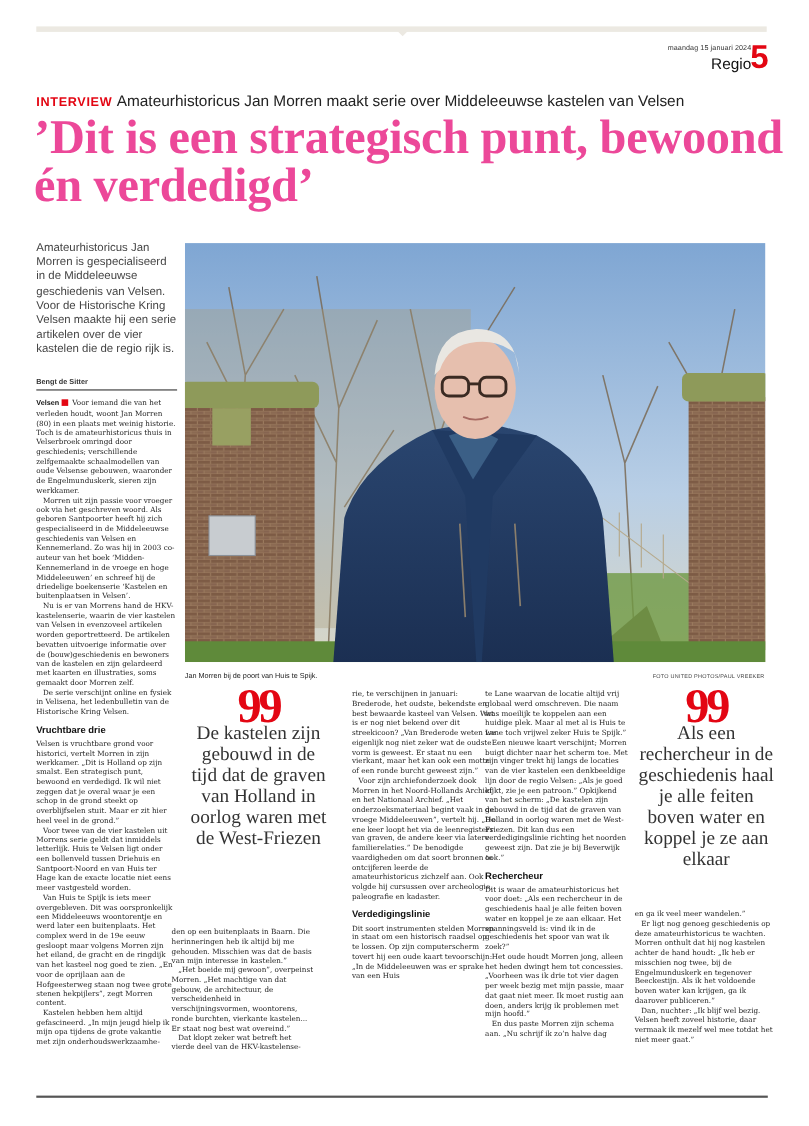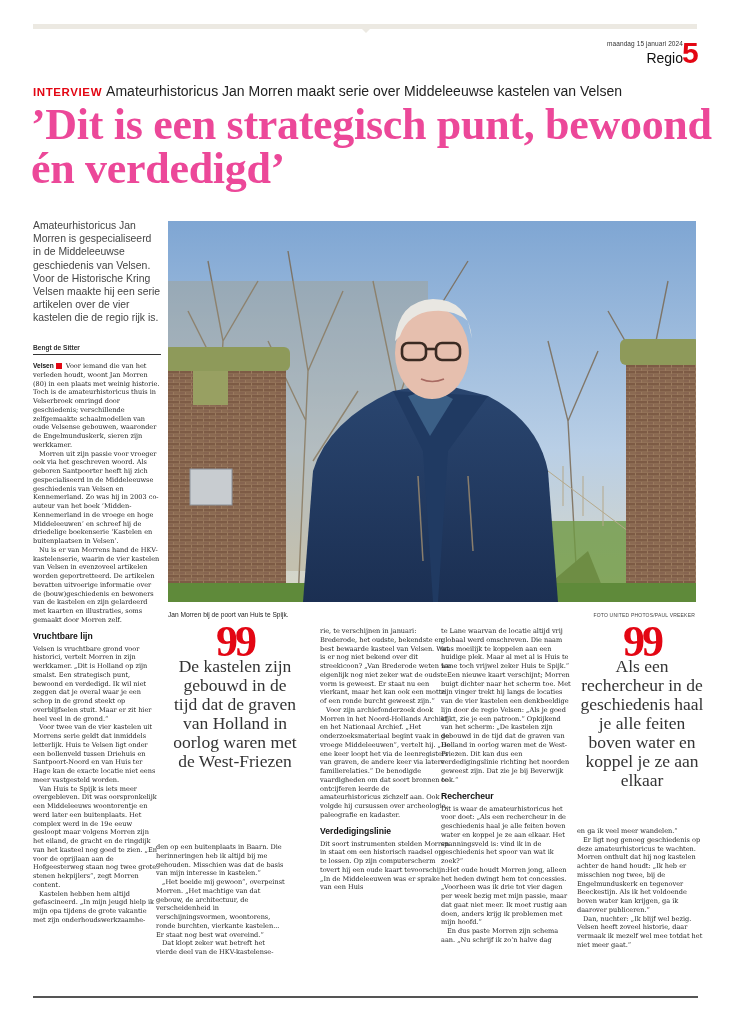--- a/index.html
+++ b/index.html
@@ -76,21 +76,22 @@
 </div>
 <h1 class="headline">’Dit is een strategisch punt, bewoond én verdedigd’</h1>
 
 <div class="intro">Amateurhistoricus Jan Morren is gespecialiseerd in de Middeleeuwse geschiedenis van Velsen. Voor de Historische Kring Velsen maakte hij een serie artikelen over de vier kastelen die de regio rijk is.</div>
 <div class="byline">Bengt de Sitter</div>
 
 <div class="col col-1">
   <p class="first"><span class="dateline-city">Velsen</span><span class="red-sq"></span><span>Voor iemand die van het verleden houdt, woont Jan Morren (80) in een plaats met weinig historie. Toch is de amateurhistoricus thuis in Velserbroek omringd door geschiedenis; verschillende zelfgemaakte schaalmodellen van oude Velsense gebouwen, waaronder de Engelmunduskerk, sieren zijn werkkamer.</span></p>
   <p>Morren uit zijn passie voor vroeger ook via het geschreven woord. Als geboren Santpoorter heeft hij zich gespecialiseerd in de Middeleeuwse geschiedenis van Velsen en Kennemerland. Zo was hij in 2003 co-auteur van het boek ‘Midden-Kennemerland in de vroege en hoge Middeleeuwen’ en schreef hij de driedelige boekenserie ‘Kastelen en buitenplaatsen in Velsen’.</p>
   <p>Nu is er van Morrens hand de HKV-kastelenserie, waarin de vier kastelen van Velsen in evenzoveel artikelen worden geportretteerd. De artikelen bevatten uitvoerige informatie over de (bouw)geschiedenis en bewoners van de kastelen en zijn gelardeerd met kaarten en illustraties, soms gemaakt door Morren zelf.</p>
-  <h3>Vruchtbare lijn</h3>
+  <p>De serie verschijnt online en fysiek in Velisena, het ledenbulletin van de Historische Kring Velsen.</p>
+  <h3>Vruchtbare drie</h3>
   <p class="first">Velsen is vruchtbare grond voor historici, vertelt Morren in zijn werkkamer. „Dit is Holland op zijn smalst. Een strategisch punt, bewoond en verdedigd. Ik wil niet zeggen dat je overal waar je een schop in de grond steekt op overblijfselen stuit. Maar er zit hier heel veel in de grond.”</p>
   <p>Voor twee van de vier kastelen uit Morrens serie geldt dat inmiddels letterlijk. Huis te Velsen ligt onder een bollenveld tussen Driehuis en Santpoort-Noord en van Huis ter Hage kan de exacte locatie niet eens meer vastgesteld worden.</p>
   <p>Van Huis te Spijk is iets meer overgebleven. Dit was oorspronkelijk een Middeleeuws woontorentje en werd later een buitenplaats. Het complex werd in de 19e eeuw gesloopt maar volgens Morren zijn het eiland, de gracht en de ringdijk van het kasteel nog goed te zien. „En voor de oprijlaan aan de Hofgeesterweg staan nog twee grote stenen hekpijlers”, zegt Morren content.</p>
   <p>Kastelen hebben hem altijd gefascineerd. „In mijn jeugd hielp ik mijn opa tijdens de grote vakantie met zijn onderhoudswerkzaamhe-</p>
 </div>
 
 <div class="photo" title="Oudere man met bril in donkerblauwe winterjas staat voor twee bakstenen poortpijlers">
   <svg width="528" height="381" viewBox="0 0 528 381">
     <defs>
       <linearGradient id="sky" x1="0" y1="0" x2="0" y2="1">

